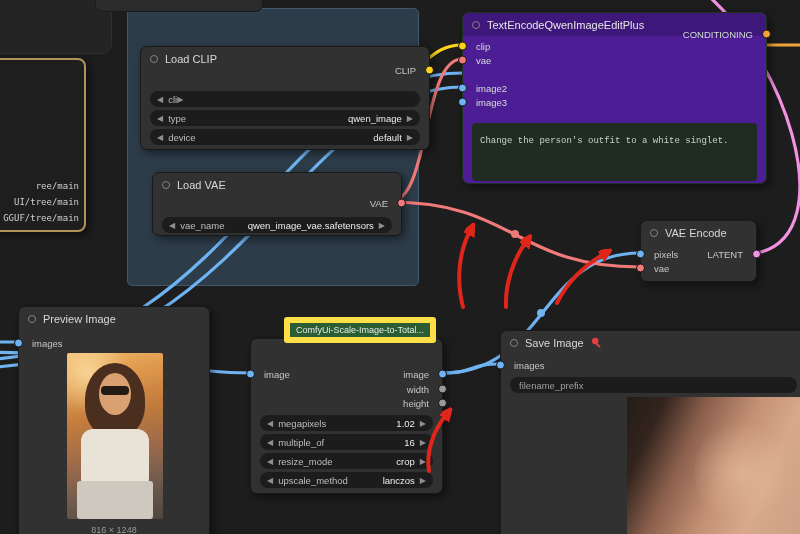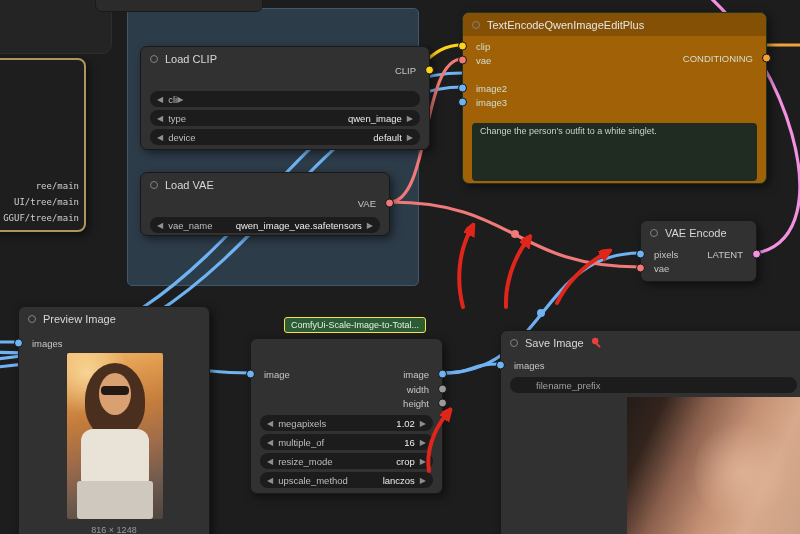--- a/index.html
+++ b/index.html
@@ -26,28 +26,28 @@
   .prow.in .plabel{left:13px}
   .prow.out .plabel{right:13px}
   .pdot{position:absolute;top:50%;transform:translateY(-50%);width:9px;height:9px;border-radius:50%;border:1px solid #141414}
   .prow.in .pdot{left:-5px}
   .prow.out .pdot{right:-5px}
 
   .widget{position:absolute;left:9px;right:9px;height:16px;background:#1c1c1c;border-radius:8px;display:flex;align-items:center;padding:0 7px;font-size:9.5px;color:#bdbdbd;white-space:nowrap;overflow:hidden}
   .warr{color:#8f8f8f;font-size:8px;flex:0 0 auto}
   .wlabel{margin-left:5px;flex:0 0 auto}
   .wvalue{margin-left:auto;margin-right:5px;color:#ececec;overflow:hidden;text-overflow:ellipsis}
-  .tlabel{margin-left:19px;color:#9f9f9f}
-
-  .node.green{background:#a16207;border-color:#20341f}
+  .tlabel{margin-left:2px;color:#9f9f9f}
+
+  .node.green{background:#4c1d95;border-color:#20341f}
   .green .nheader{background:rgba(0,0,0,.18);border-radius:7px 7px 0 0;color:#e6e6e6}
   .green .plabel{color:#d3ddd3}
-  .prompt{position:absolute;left:9px;right:9px;top:110px;height:58px;background:#202b22;border-radius:4px;padding:2px 8px;font-family:Liberation Sans, sans-serif;font-size:9px;color:#c9d2c9;line-height:12px;overflow:hidden}
-
-  .badge{position:absolute;left:284px;top:317px;z-index:4;background:#2b5c33;color:#e4efe4;font-size:9px;padding:2px 6px;border-radius:3px;border:1px solid #fde047;white-space:nowrap}
+  .prompt{position:absolute;left:9px;right:9px;top:110px;height:58px;background:#202b22;border-radius:4px;padding:12px 8px;font-family:Liberation Mono, monospace;font-size:9px;color:#c9d2c9;line-height:12px;overflow:hidden}
+
+  .badge{position:absolute;left:284px;top:317px;z-index:4;background:#2b5c33;color:#e4efe4;font-size:9px;padding:2px 6px;border-radius:3px;border:6px solid #fde047;white-space:nowrap}
 
   .note{background:#1e1e1e;border:2px solid #b0945a;border-radius:8px}
   .note-lines{position:absolute;left:0;right:5px;top:118px}
   .note-line{font-family:"DejaVu Sans Mono",monospace;font-size:9px;color:#cfcfcf;text-align:right;line-height:16px;white-space:nowrap}
 
   .pv-img{position:absolute;left:48px;top:46px;width:96px;height:166px;border-radius:2px;overflow:hidden;background:linear-gradient(165deg,#f2b96a 0%,#e09a4e 18%,#c47c3c 38%,#9c6a4a 60%,#6e5a4e 80%,#4e453e 100%)}
   .pv-img::before{content:"";position:absolute;left:-22px;top:-22px;width:84px;height:84px;border-radius:50%;background:radial-gradient(circle,rgba(255,233,176,.7),transparent 70%)}
   .pv-hair{position:absolute;left:18px;top:10px;width:60px;height:74px;border-radius:50% 50% 42% 42%;background:#4a2e1e}
   .pv-face{position:absolute;left:32px;top:20px;width:32px;height:42px;border-radius:50%;background:#d9a071}
   .pv-glasses{position:absolute;left:34px;top:33px;width:28px;height:9px;border-radius:4px;background:#231a14}
@@ -114,21 +114,21 @@
       <span class="warr">▶</span>
     </div>
     <div class="widget" style="top:82px">
       <span class="warr">◀</span>
       <span class="wlabel">device</span>
       <span class="wvalue">default</span>
       <span class="warr">▶</span>
     </div>
   </div>
 
-  <div class="node" style="left:140px;top:172px;width:250px;height:64px">
+  <div class="node" style="left:152px;top:172px;width:250px;height:64px">
     <div class="nheader">
       <span class="ndot"></span>
       <span class="ntitle">Load VAE</span>
     </div>
     <div class="prow out" style="top:23px">
       <span class="plabel">VAE</span>
       <span class="pdot" style="background:#f07a7a"></span>
     </div>
     <div class="widget" style="top:44px">
       <span class="warr">◀</span>
@@ -140,21 +140,21 @@
 
   <div class="node green" style="left:462px;top:12px;width:305px;height:172px">
     <div class="nheader">
       <span class="ndot"></span>
       <span class="ntitle">TextEncodeQwenImageEditPlus</span>
     </div>
     <div class="prow in" style="top:26px">
       <span class="pdot" style="background:#ffd21c"></span>
       <span class="plabel">clip</span>
     </div>
-    <div class="prow out" style="top:38px">
+    <div class="prow out" style="top:14px">
       <span class="plabel">CONDITIONING</span>
       <span class="pdot" style="background:#f2a33c"></span>
     </div>
     <div class="prow in" style="top:40px">
       <span class="pdot" style="background:#f07a7a"></span>
       <span class="plabel">vae</span>
     </div>
     <div class="prow in" style="top:68px">
       <span class="pdot" style="background:#6fb3f2"></span>
       <span class="plabel">image2</span>

